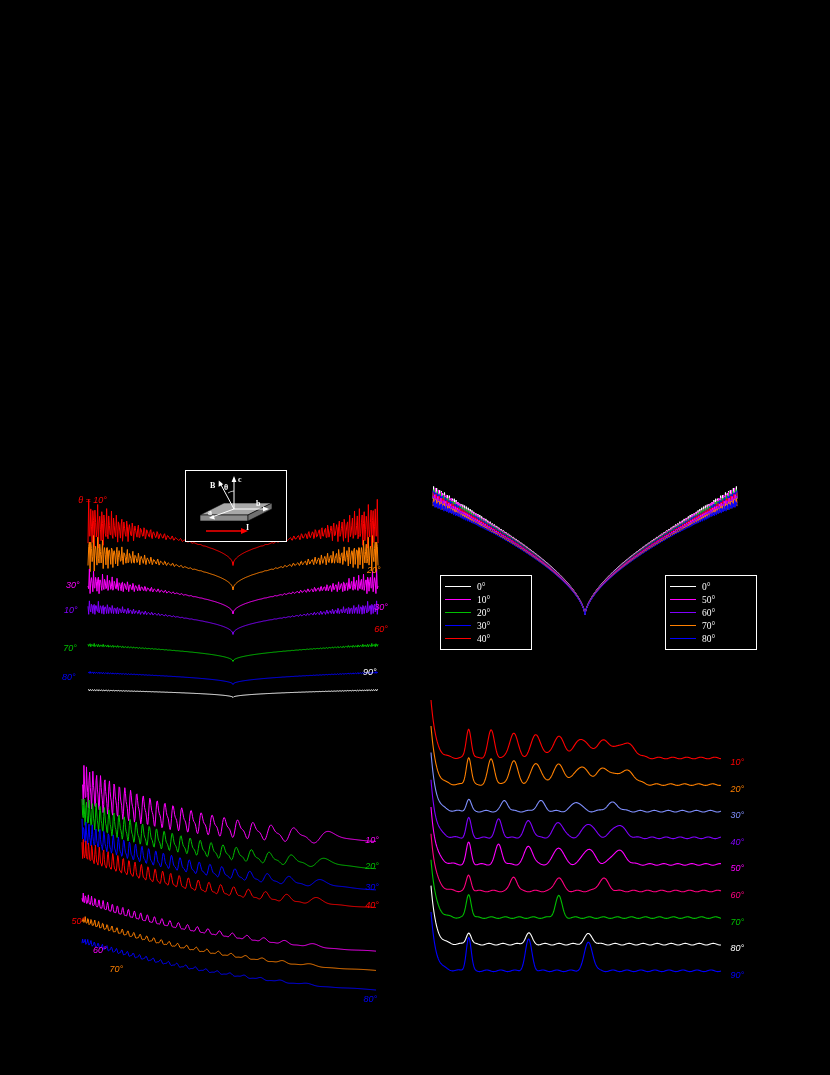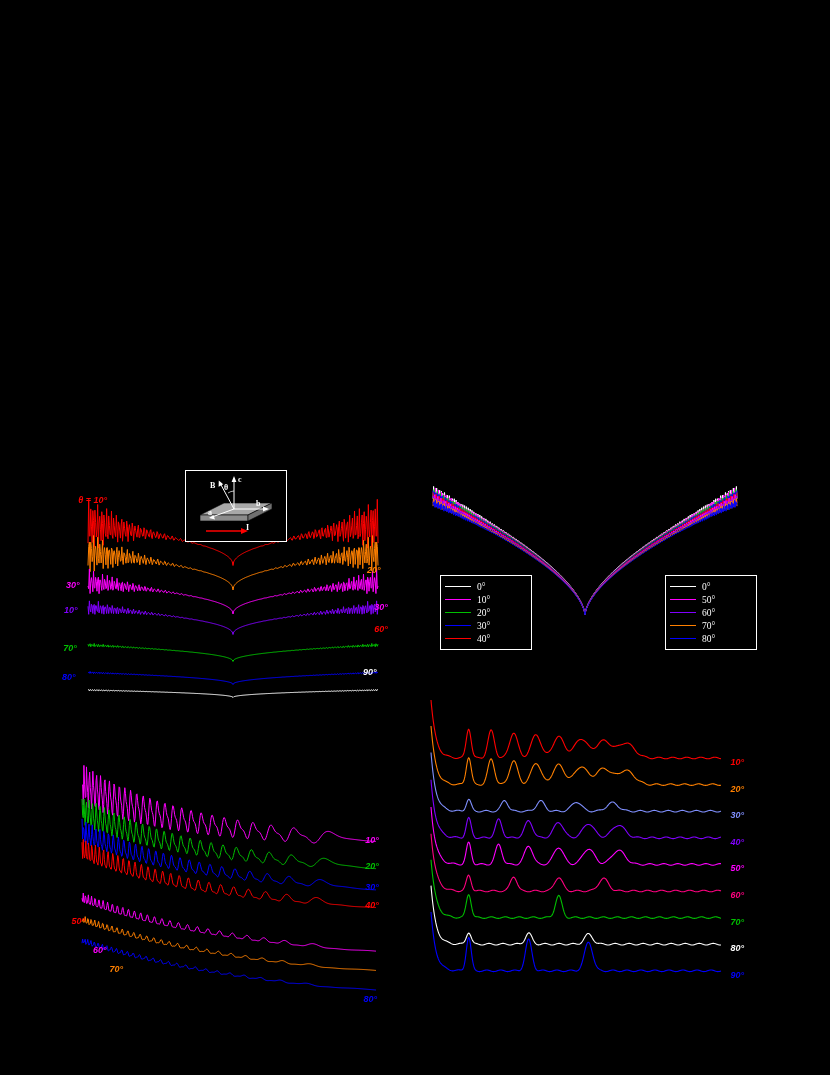--- a/index.html
+++ b/index.html
@@ -15,21 +15,21 @@
     color: #ffffff;
     overflow: hidden;
   }
   .panel {
     position: absolute;
   }
   svg { display: block; overflow: visible; }
   .lbl {
     position: absolute;
     font-size: 9px;
-    font-weight: bold;
+    font-weight: normal;
     font-style: italic;
     white-space: nowrap;
     line-height: 1;
   }
   .legend-box {
     position: absolute;
     background: #000000;
     border: 1px solid #ffffff;
     padding: 4px 6px 4px 4px;
   }

